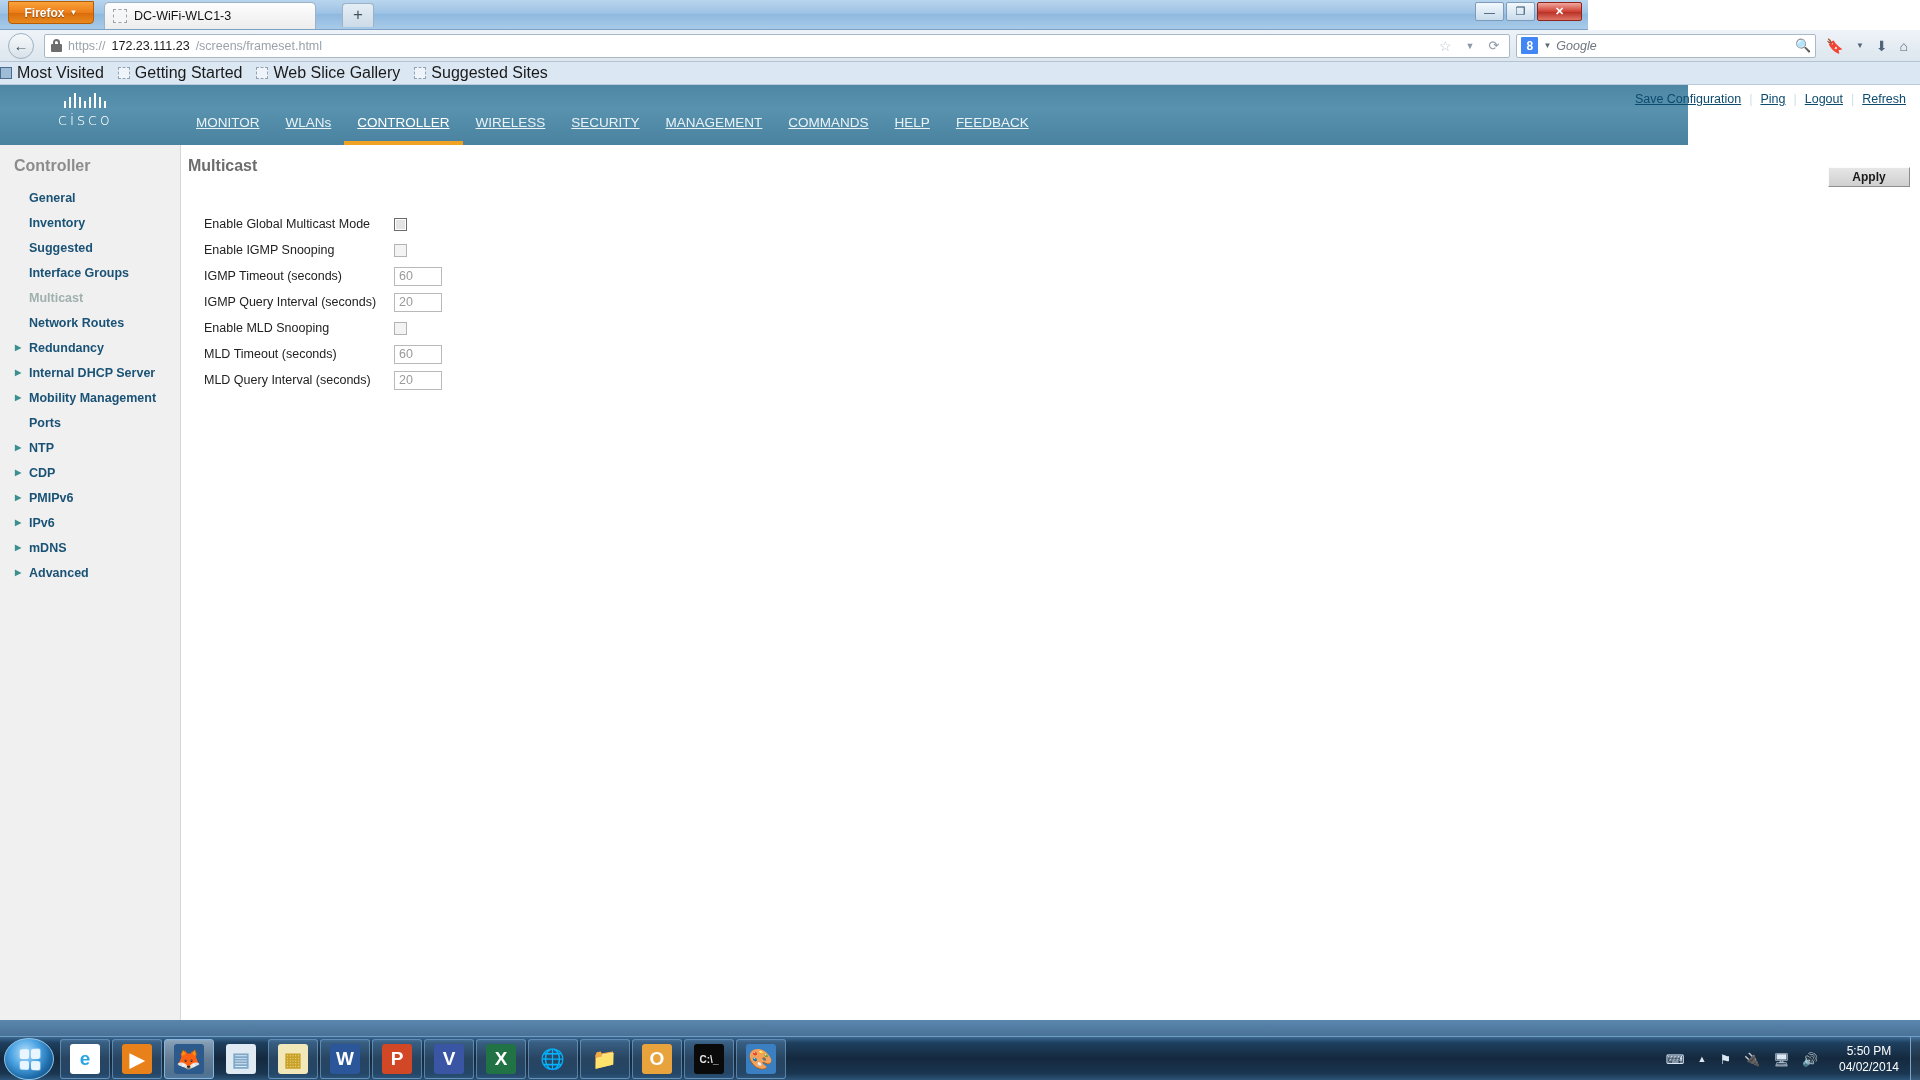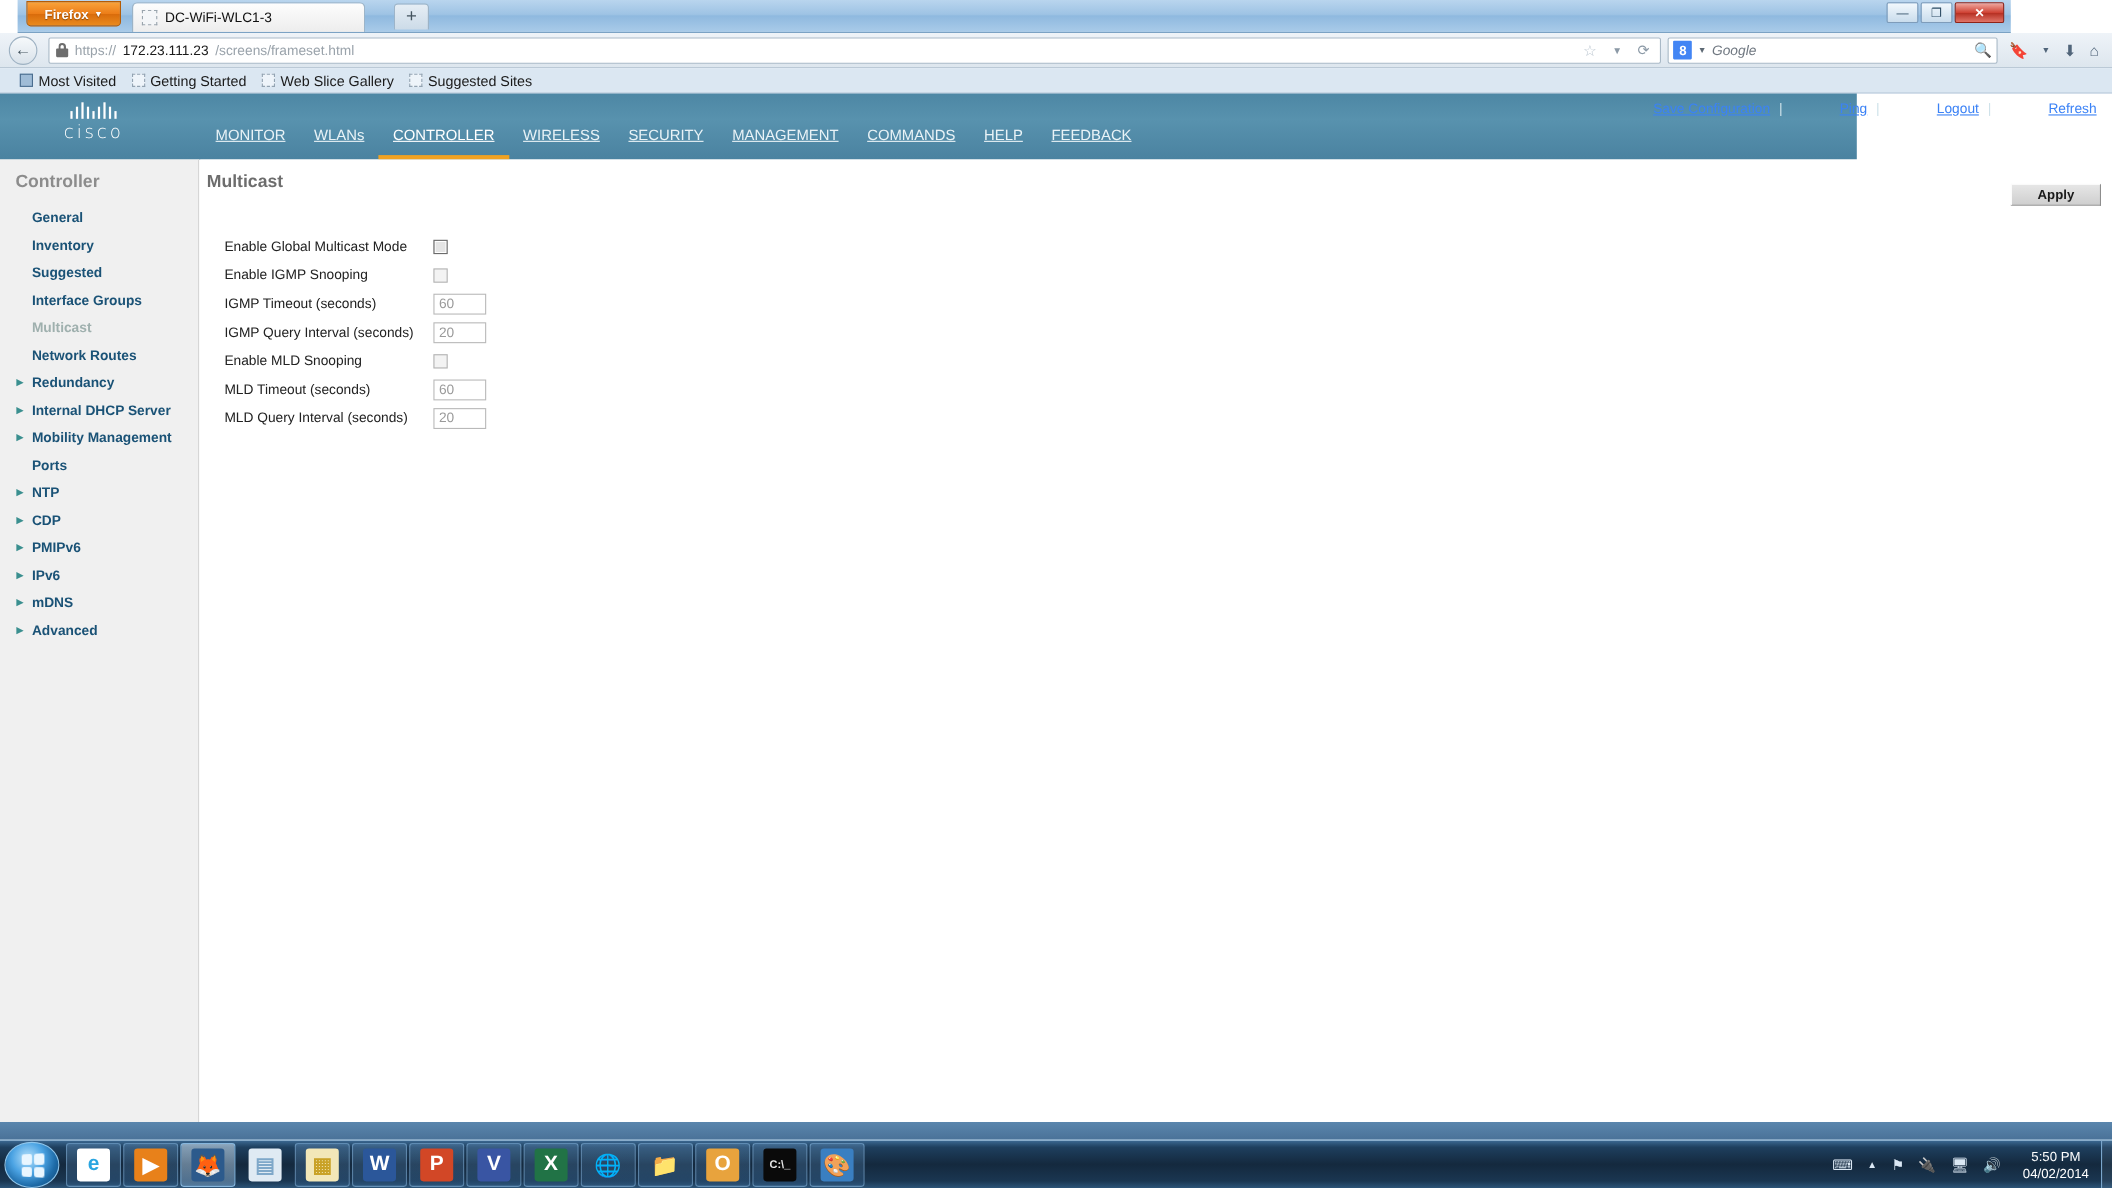--- a/index.html
+++ b/index.html
@@ -5,24 +5,23 @@
   * { box-sizing: border-box; margin: 0; padding: 0; }
   html, body {
     width: 1920px; height: 1080px;
     overflow: hidden;
     font-family: "Liberation Sans", sans-serif;
     background: #ffffff;
   }
 
   
   .titlebar {
-    position: absolute; top: 0; left: 0; width: 1812px; height: 30px;
+    position: absolute; top: 0; left: 0; width: 1588px; height: 30px;
     background: linear-gradient(to bottom, #b9d5ee 0%, #9ec3e4 45%, #8fb9df 50%, #a9cbe9 100%);
     border-bottom: 1px solid #7ba2c4;
-    margin-left: 16px;
   }
   .ff-button {
     position: absolute; left: 8px; top: 1px; width: 86px; height: 23px;
     background: linear-gradient(to bottom, #f9a33b 0%, #ec7d18 50%, #d96b0a 51%, #e98a1e 100%);
     border: 1px solid #b45c06; border-radius: 0 0 4px 4px;
     color: #fff; font-size: 12px; font-weight: bold;
     display: flex; align-items: center; justify-content: center; gap: 5px;
     text-shadow: 0 1px 1px rgba(0,0,0,.4);
   }
   .ff-caret { font-size: 8px; }
@@ -96,22 +95,22 @@
     display: flex; align-items: center; justify-content: center; border-radius: 1px;
   }
   .mini-caret { font-size: 8px; color: #5d6974; font-style: normal; }
   .search-mag { margin-left: auto; color: #4a7fb5; font-size: 13px; font-style: normal; }
   .navicons { display: flex; align-items: center; gap: 12px; margin: 0 12px 0 10px; color: #51657a; font-size: 14px; }
 
   
   .bookmarks {
     position: absolute; top: 62px; left: 0; width: 1920px; height: 23px;
     background: #dbe7f2; border-bottom: 1px solid #b9cadb;
-    display: flex; align-items: center; padding-left: 18px; gap: 14px;
-    font-size: 13px; color: #1a1a1a;
+    display: flex; align-items: center; padding-left: 0; gap: 14px;
+    font-size: 16px; color: #1a1a1a;
   }
   .bm { display: flex; align-items: center; gap: 5px; }
   .bm-ico { width: 12px; height: 12px; border: 1px dashed #93a3b2; background: #eef4fa; }
   .bm-ico.blue { border: 1px solid #4a6d8f; background: #9fbcd7; }
 
   
   .cisco-header {
     position: absolute; top: 85px; left: 0; width: 1688px; height: 60px;
     background: linear-gradient(to bottom,#4d87a4 0%, #5892ae 40%, #4a82a0 100%);
   }
@@ -119,21 +118,21 @@
   .cisco-bars { display: flex; align-items: flex-end; gap: 2.5px; height: 15px; justify-content: center; }
   .cisco-bars i { display: block; width: 2.5px; background: #ffffff; }
   .cisco-word {
     color: #fff; font-size: 16.5px; letter-spacing: 2.6px;
     font-family: "DejaVu Sans", sans-serif; margin-top: 2px; font-weight: 300;
   }
   .toplinks {
     position: absolute; right: 14px; top: 92px; display: flex; gap: 8px;
     font-size: 12.5px; color: #ffffff; align-items: center;
   }
-  .toplinks a { color: #3b82f6; text-decoration: underline; margin-left: 44px; }
+  .toplinks a { color: #0c4a6e; text-decoration: underline; }
   .toplinks .sep { color: #cfe2ea; text-decoration: none; }
   .mainnav {
     position: absolute; left: 183px; top: 115px; display: flex; gap: 0;
     font-size: 13.5px; color: #e9f3f7;
   }
   .mainnav .nv {
     padding: 0 13px; padding-bottom: 11px; text-decoration: underline;
     white-space: nowrap;
   }
   .mainnav .nv.active { color: #ffffff; border-bottom: 4px solid #f0a223; }

